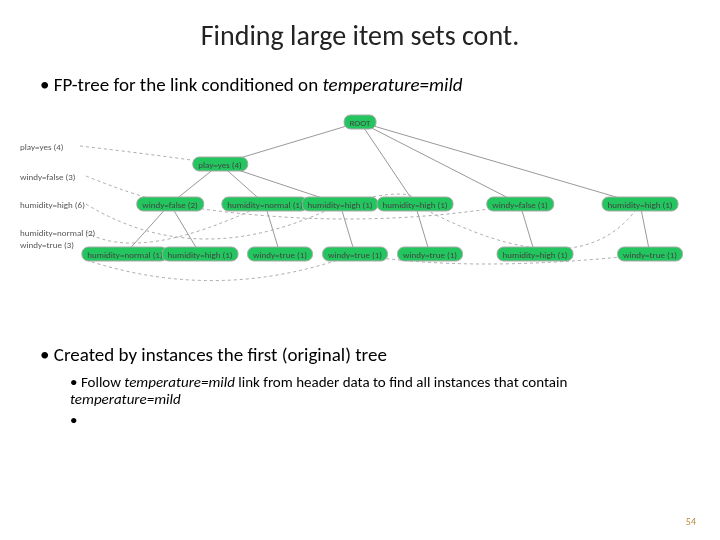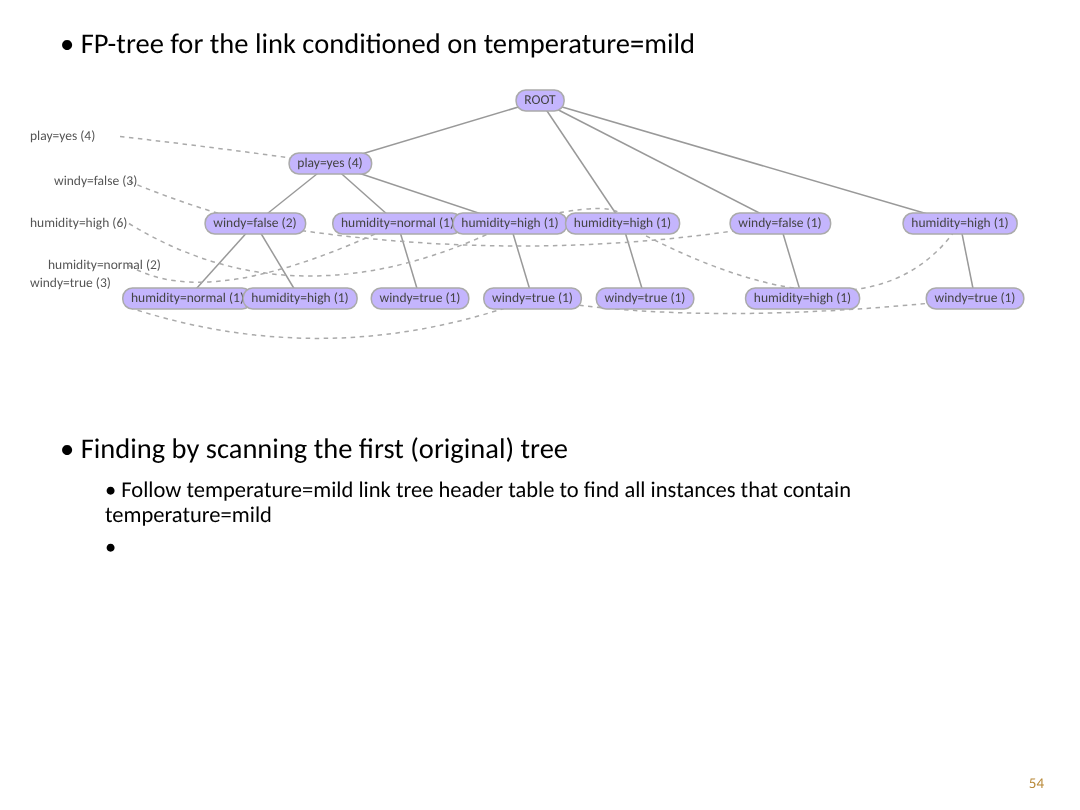--- a/index.html
+++ b/index.html
@@ -29,40 +29,40 @@
   .bullet1 {
     font-size: 19px;
     margin: 0 0 8px 0;
   }
   .bullet1 .dot::before, .bullet2 .dot::before { content: "• "; }
   .bullet2 {
     font-size: 15px;
     margin: 0 0 4px 30px;
     line-height: 1.25;
   }
-  .italic { }
+  .italic { font-style: italic; }
   .diagram {
     position: relative;
     width: 680px;
     height: 230px;
     margin: 8px 0 10px -20px;
   }
   .diagram svg {
     position: absolute;
     left: 0; top: 0;
     width: 680px;
     height: 230px;
   }
   .node {
     position: absolute;
     font-size: 9px;
     color: #444;
     border: 1px solid #aaa;
     border-radius: 7px;
-    background: #c4b5fd;
+    background: #22c55e;
     padding: 1px 5px;
     white-space: nowrap;
     text-align: center;
     transform: translate(-50%, -50%);
   }
   .header-label {
     position: absolute;
     font-size: 9px;
     color: #555;
     white-space: nowrap;
@@ -78,20 +78,21 @@
   .bottom-block {
     margin-top: 4px;
   }
   .tight { line-height: 1.15; }
 </style>
 </head>
 <body>
 
 <div class="slide">
 
+  <h1 class="title">Finding large item sets cont.</h1>
 
   <p class="bullet1">
     <span class="dot"></span><span>FP-tree for the link conditioned on </span><span class="italic">temperature=mild</span>
   </p>
 
   <div class="diagram">
 
     <svg viewBox="0 0 680 230">
       <g stroke="#999" stroke-width="1" fill="none">
 
@@ -114,23 +115,23 @@
 
         <path d="M60 42 Q130 50 200 60"></path>
         <path d="M66 72 Q110 90 150 100 Q330 130 500 100"></path>
         <path d="M66 100 Q180 170 320 100 Q400 80 395 100 Q560 190 620 100"></path>
         <path d="M66 128 Q120 160 245 100"></path>
         <path d="M66 156 Q200 200 335 150 Q450 170 630 150"></path>
       </g>
     </svg>
 
     <div class="header-label" style="left:0;top:42px">play=yes (4)</div>
-    <div class="header-label" style="left:16px;top:72px">windy=false (3)</div>
+    <div class="header-label" style="left:0;top:72px">windy=false (3)</div>
     <div class="header-label" style="left:0;top:100px">humidity=high (6)</div>
-    <div class="header-label" style="left:12px;top:128px">humidity=normal (2)</div>
+    <div class="header-label" style="left:0;top:128px">humidity=normal (2)</div>
     <div class="header-label" style="left:0;top:140px">windy=true (3)</div>
 
     <div class="node" style="left:340px;top:18px">ROOT</div>
     <div class="node" style="left:200px;top:60px">play=yes (4)</div>
 
     <div class="node" style="left:150px;top:100px">windy=false (2)</div>
     <div class="node" style="left:245px;top:100px">humidity=normal (1)</div>
     <div class="node" style="left:320px;top:100px">humidity=high (1)</div>
     <div class="node" style="left:395px;top:100px">humidity=high (1)</div>
     <div class="node" style="left:500px;top:100px">windy=false (1)</div>
@@ -140,24 +141,24 @@
     <div class="node" style="left:180px;top:150px">humidity=high (1)</div>
     <div class="node" style="left:260px;top:150px">windy=true (1)</div>
     <div class="node" style="left:335px;top:150px">windy=true (1)</div>
     <div class="node" style="left:410px;top:150px">windy=true (1)</div>
     <div class="node" style="left:515px;top:150px">humidity=high (1)</div>
     <div class="node" style="left:630px;top:150px">windy=true (1)</div>
   </div>
 
   <div class="bottom-block">
     <p class="bullet1 tight">
-      <span class="dot"></span><span>Finding by scanning the first (original) tree</span>
+      <span class="dot"></span><span>Created by instances the first (original) tree</span>
     </p>
     <p class="bullet2 tight">
-      <span class="dot"></span><span>Follow </span><span class="italic">temperature=mild</span><span> link tree header table to find all instances that contain </span><span class="italic">temperature=mild</span>
+      <span class="dot"></span><span>Follow </span><span class="italic">temperature=mild</span><span> link from header data to find all instances that contain </span><span class="italic">temperature=mild</span>
     </p>
     <p class="bullet2 tight">
       <span class="dot"></span>
     </p>
   </div>
 
   <div class="pagenum">54</div>
 </div>
 
 </body></html>

